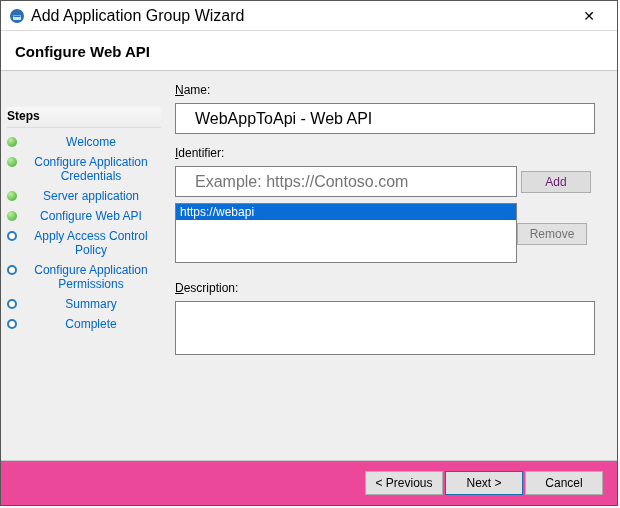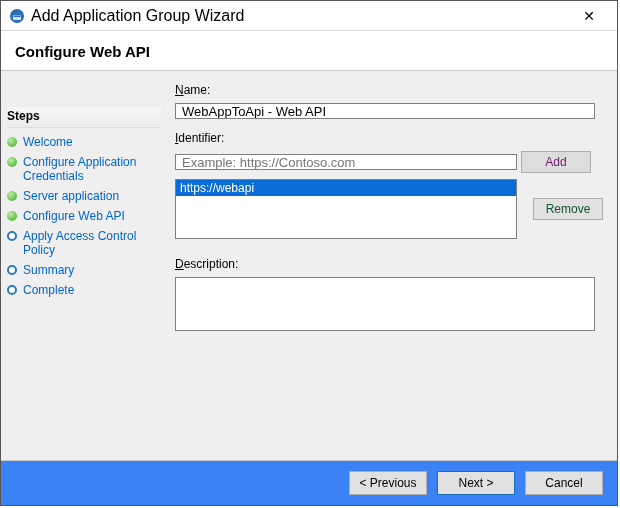--- a/index.html
+++ b/index.html
@@ -76,20 +76,21 @@
     border-bottom: 1px solid #ddd;
     margin-bottom: 4px;
   }
   .step {
     display: flex;
     align-items: flex-start;
     padding: 3px 2px 3px 0;
     color: #0066cc;
     cursor: default;
     line-height: 14px;
+    text-align: center;
   }
   .step .bullet {
     width: 10px;
     height: 10px;
     border-radius: 50%;
     margin: 2px 6px 0 0;
     flex-shrink: 0;
     box-sizing: border-box;
   }
   .step .bullet.done {
@@ -111,24 +112,24 @@
   }
   .field-label {
     font-size: 12px;
     margin-bottom: 2px;
   }
   .underline-first::first-letter {
     text-decoration: underline;
   }
   .text-input {
     width: 420px;
-    height: 16px;
+    height: 31px;
     border: 1px solid #808080;
-    padding: 2px 6px;
-    font-size: 13px;
+    padding: 2px 19px;
+    font-size: 16px;
     box-sizing: border-box;
     background: #fff;
   }
   .row {
     display: flex;
     align-items: center;
     gap: 4px;
   }
   .wide-input {
     width: 342px;
@@ -139,65 +140,66 @@
     border: 1px solid #adadad;
     background: #ddd;
     color: #701a75;
     font-size: 12px;
     line-height: 12px;
     padding: 0;
     box-sizing: border-box;
   }
   .side-btn.enabled {
     background: #e1e1e1;
-    color: #14532d;
+    color: #737373;
     border-color: #adadad;
+    margin-top: 20px;
   }
   .list-box {
     width: 342px;
     height: 60px;
     border: 1px solid #808080;
     background: #fff;
     box-sizing: border-box;
     overflow: auto;
   }
   .list-item {
     padding: 1px 4px;
     font-size: 12px;
   }
   .list-item.selected {
     background: #0a6cd6;
     color: #fff;
   }
   .id-block {
     display: flex;
-    align-items: center;
-    gap: 16px;
+    align-items: flex-start;
+    gap: 0;
     margin-top: 2px;
   }
   .desc-box {
     width: 420px;
     height: 54px;
     border: 1px solid #808080;
     background: #fff;
     box-sizing: border-box;
     resize: none;
     font-family: inherit;
     font-size: 12px;
     padding: 2px 4px;
   }
   .footer {
     border-top: 1px solid #c9c9c9;
     height: 44px;
     display: flex;
     align-items: center;
     justify-content: flex-end;
     padding-right: 14px;
-    gap: 10px;
-    background: #3b82f6;
+    gap: 2px;
+    background: #ec4899;
   }
   .footer button {
     width: 78px;
     height: 24px;
     border: 1px solid #adadad;
     background: #e1e1e1;
     font-size: 12px;
     line-height: 12px;
     padding: 0;
   }
@@ -250,20 +252,24 @@
           <div class="step">
             <span class="bullet done"></span>
             <span class="step-label">Configure Web API</span>
           </div>
           <div class="step">
             <span class="bullet pending"></span>
             <span class="step-label">Apply Access Control Policy</span>
           </div>
           <div class="step">
             <span class="bullet pending"></span>
+            <span class="step-label">Configure Application Permissions</span>
+          </div>
+          <div class="step">
+            <span class="bullet pending"></span>
             <span class="step-label">Summary</span>
           </div>
           <div class="step">
             <span class="bullet pending"></span>
             <span class="step-label">Complete</span>
           </div>
         </div>
     </div>
 
     <div class="form-area">

